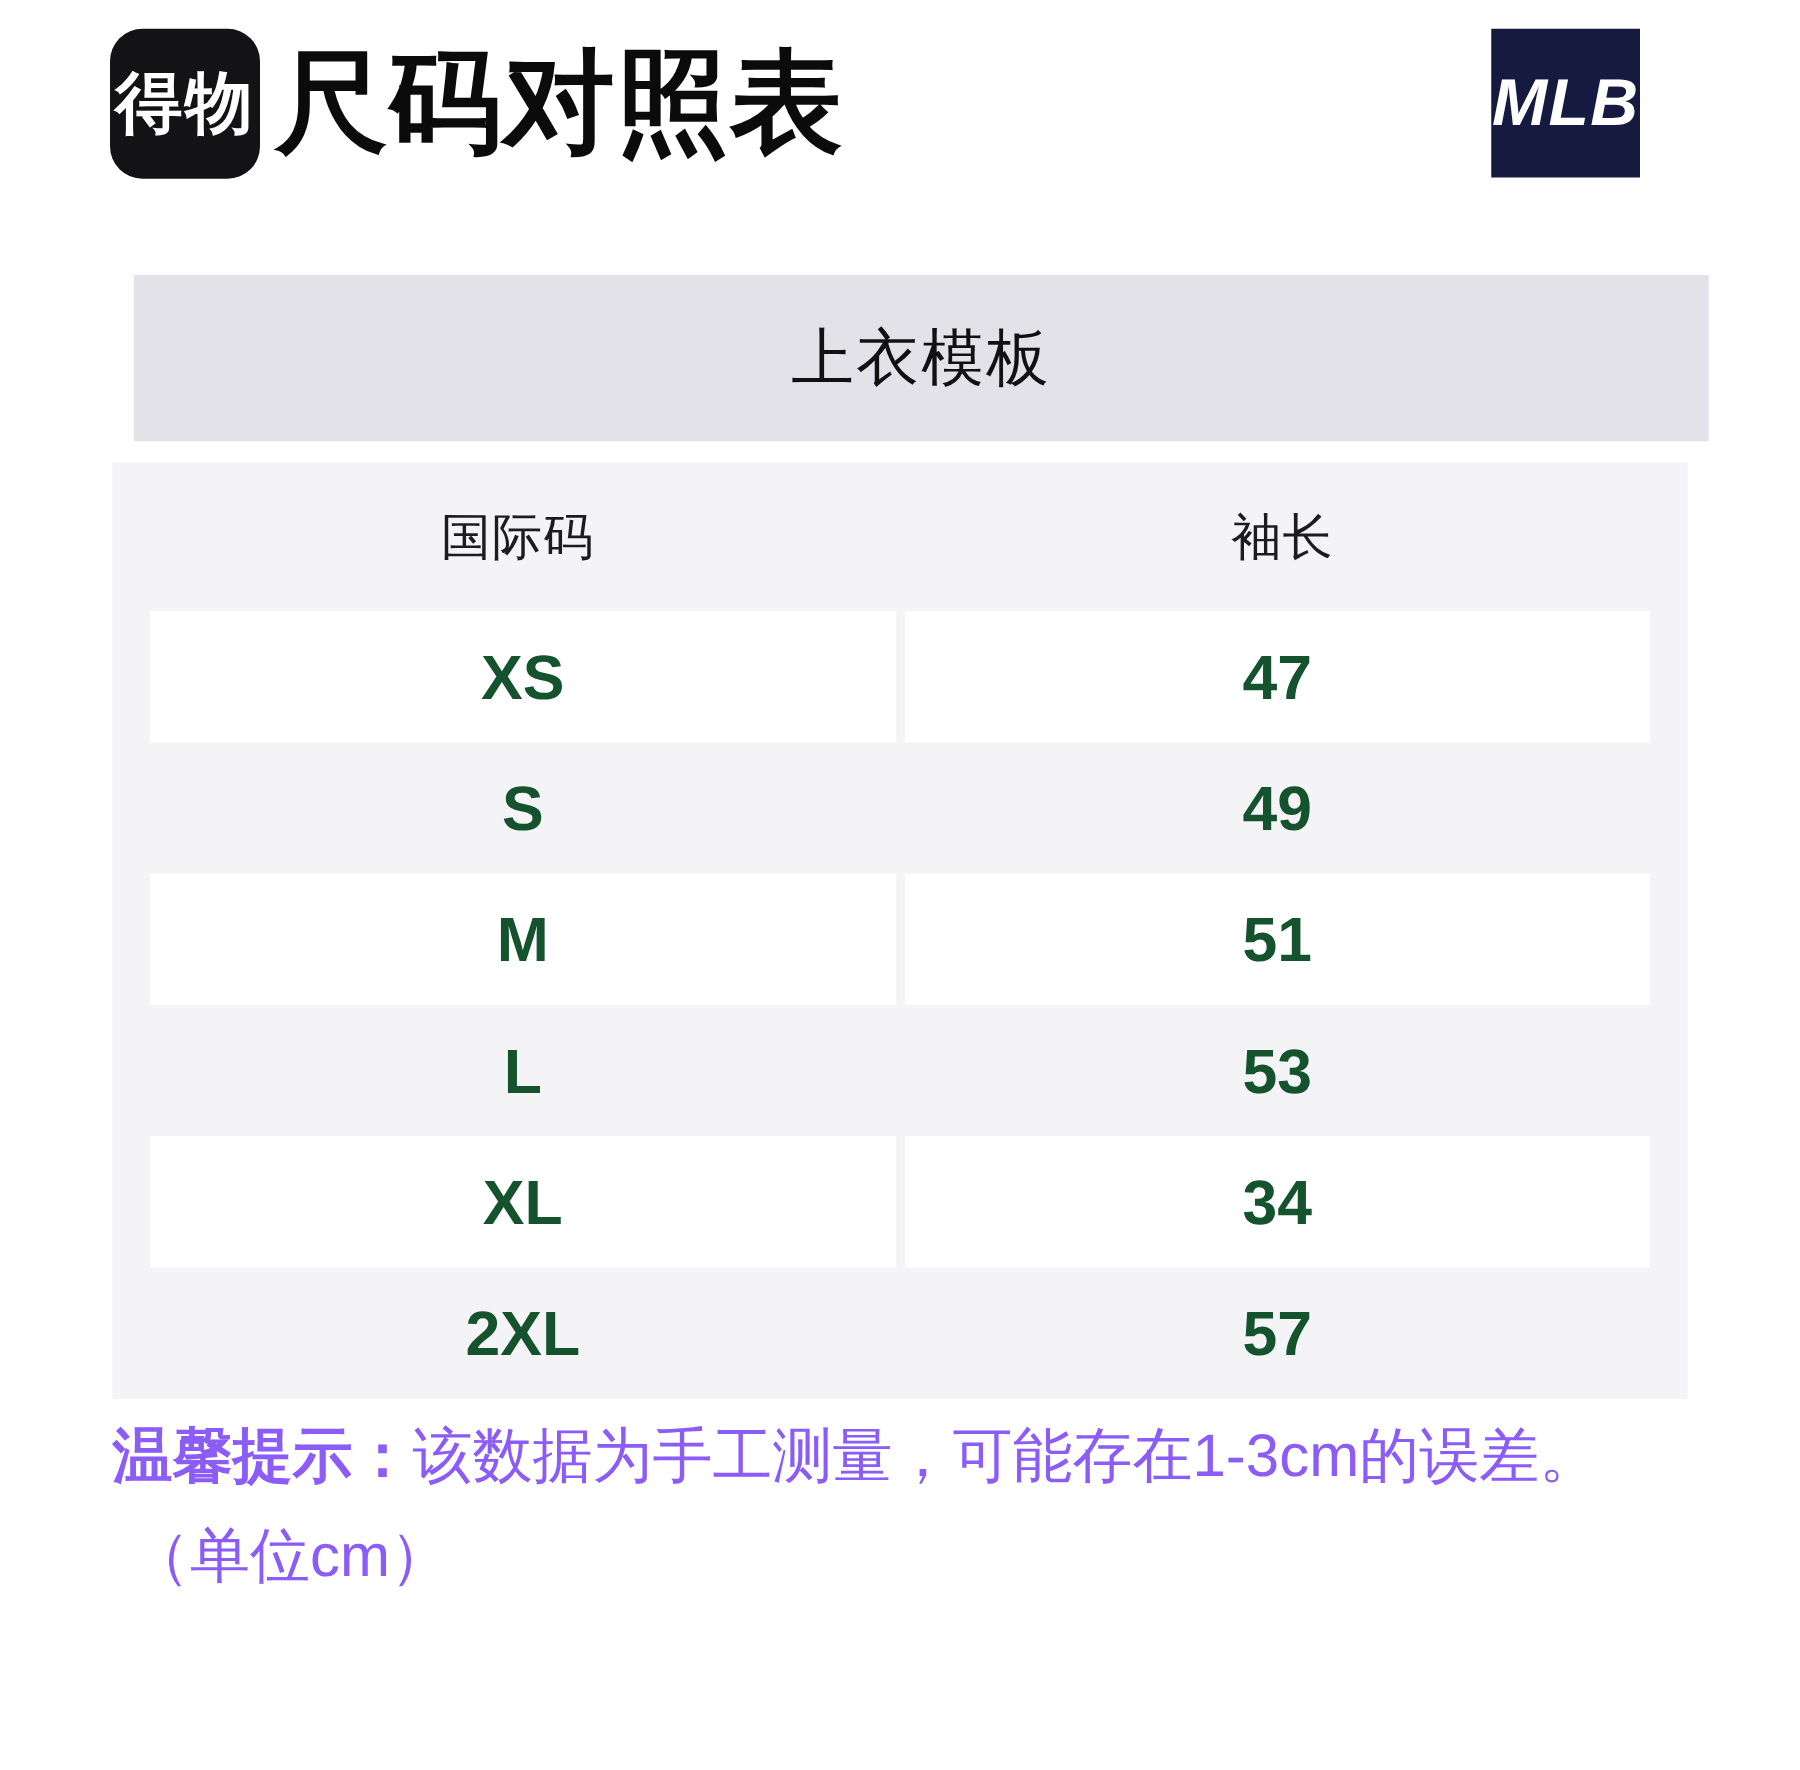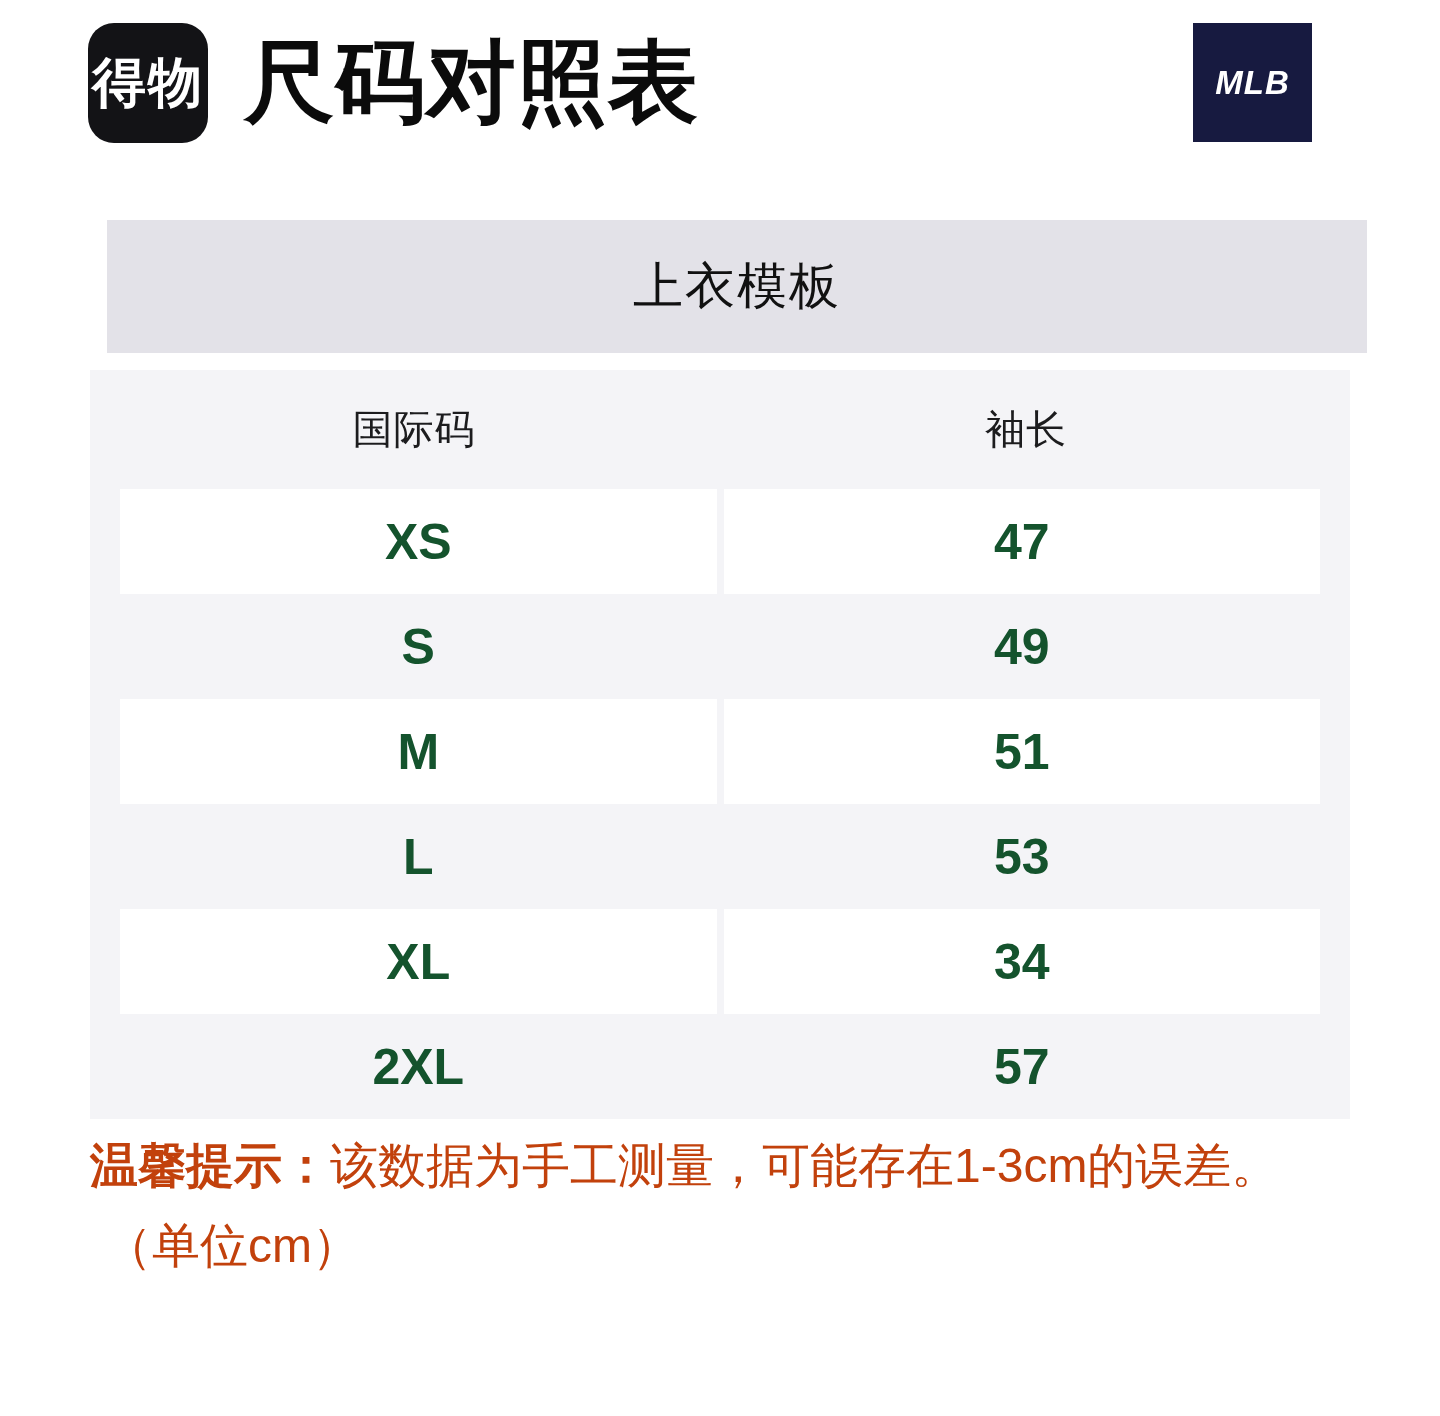--- a/index.html
+++ b/index.html
@@ -28,37 +28,37 @@
     color: #ffffff;
     display: flex;
     align-items: center;
     justify-content: center;
     font-size: 54px;
     font-weight: 700;
     letter-spacing: 2px;
     flex: 0 0 auto;
   }
   .page-title {
-    margin-left: 36px;
+    margin-left: 12px;
     font-size: 90px;
     font-weight: 600;
     color: #0b0b0b;
     letter-spacing: 1px;
     white-space: nowrap;
   }
   .brand-logo {
     position: absolute;
     top: 0; right: 0;
     width: 119px; height: 119px;
     background: #171a40;
     color: #ffffff;
     display: flex;
     align-items: center;
     justify-content: center;
-    font-size: 33px;
+    font-size: 53px;
     font-weight: 900;
     font-style: italic;
     letter-spacing: 1px;
   }
 
   
   .template-band {
     position: absolute;
     top: 220px; left: 90px;
     width: 1260px; height: 133px;
@@ -113,21 +113,21 @@
     color: #14532d;
     background: transparent;
   }
   .table-row.row-white .table-cell { background: #ffffff; }
 
   
   .footer-note {
     position: absolute;
     top: 1134px; left: 90px;
     width: 1280px;
-    color: #c2410c;
+    color: #8b5cf6;
     font-size: 48px;
     line-height: 64px;
   }
   .tip-label { font-weight: 700; }
   .tip-text { font-weight: 400; }
   .unit-note {
     margin-top: 16px;
     padding-left: 14px;
     font-weight: 400;
   }

